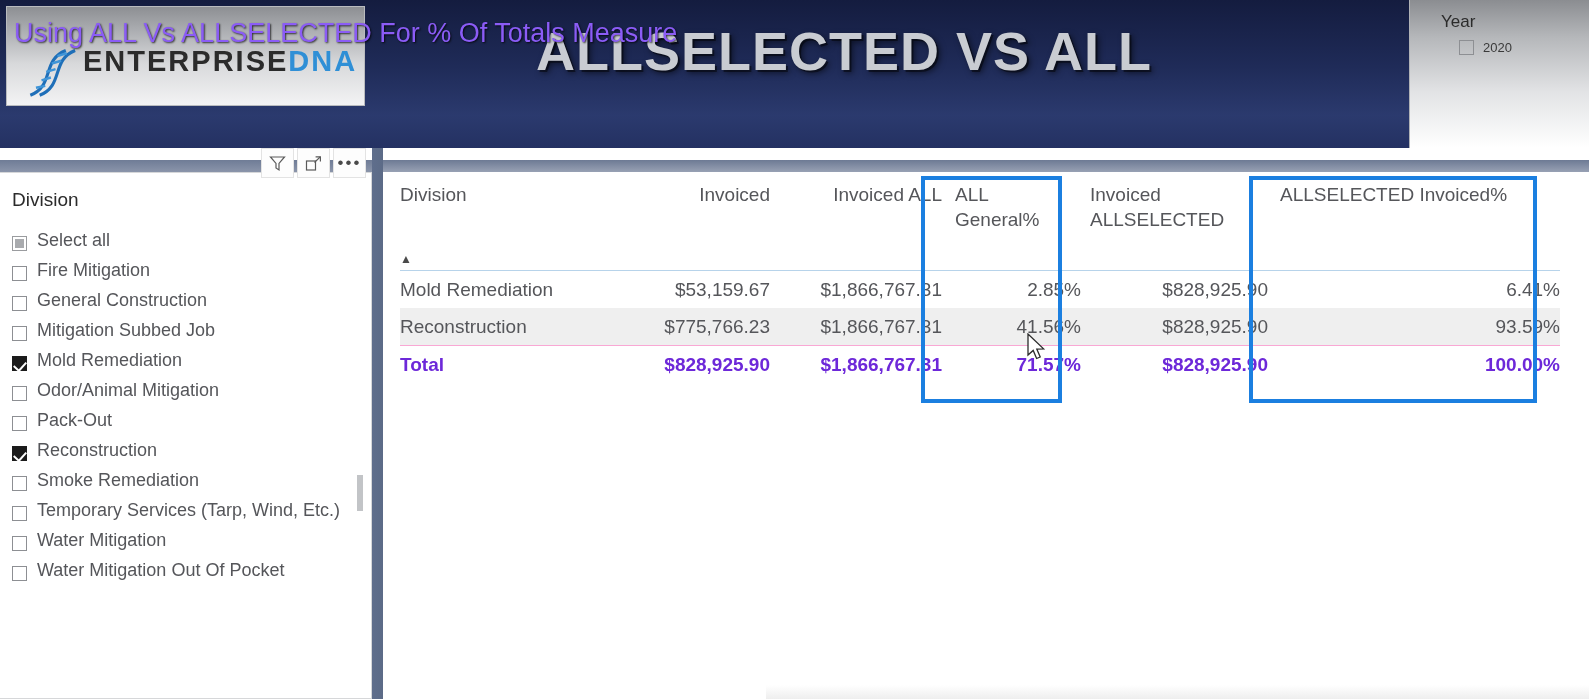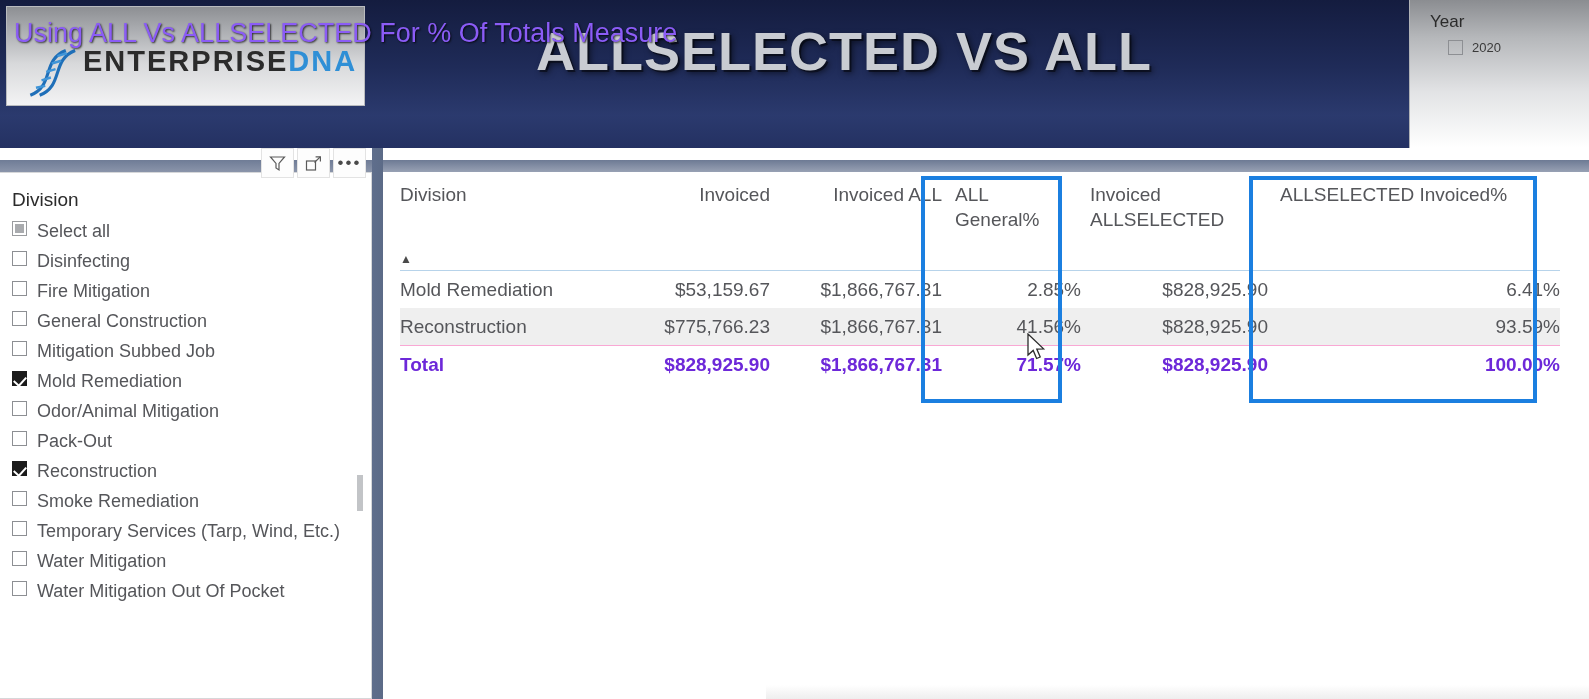--- a/index.html
+++ b/index.html
@@ -49,21 +49,21 @@
     text-shadow: 1px 1px 2px rgba(0,0,0,0.75);
     white-space: nowrap; z-index: 5;
     font-family: "Liberation Sans", sans-serif;
   }
 
   
   .year-slicer {
     position: absolute; left: 1409px; top: 0px; width: 180px; height: 148px;
     background: linear-gradient(180deg, #8b8d91 0%, #b5b7ba 25%, #e2e3e5 62%, #ffffff 100%);
     border-left: 1px solid #b0b2b6;
-    padding: 12px 20px;
+    padding: 12px 31px;
   }
   .year-slicer .s-title {
     font-size: 17px; color: #2b2b2b; margin-bottom: 8px;
   }
   .year-row { display: flex; align-items: center; gap: 9px; padding-left: 18px; }
   .cbox {
     width: 15px; height: 15px; border: 1px solid #8d8f93; background: transparent;
     display: inline-block; flex: 0 0 auto; position: relative;
   }
   .year-row .lbl { font-size: 13px; color: #3a3a3a; }
@@ -83,21 +83,21 @@
   .div-slicer {
     position: absolute; left: 0px; top: 172px; width: 372px; height: 527px;
     background: #ffffff; border: 1px solid #d6d7d9; border-left: none;
   }
   .div-head {
     position: absolute; left: 12px; top: 16px;
     font-size: 19px; color: #2b2b2b;
   }
   .div-list { position: absolute; left: 12px; top: 48px; width: 340px; }
   .div-item {
-    display: flex; align-items: flex-start; gap: 10px; height: 30px;
+    display: flex; align-items: flex-end; gap: 10px; height: 30px;
   }
   .div-item .lbl { font-size: 18px; color: #55565a; white-space: nowrap; }
   .cbox.checked {
     background: #1b1b1b; border-color: #1b1b1b;
   }
   .cbox.checked::after {
     content: ""; position: absolute; left: 3px; top: 2px;
     width: 6px; height: 10px; border: solid #ffffff;
     border-width: 0 2px 2px 0; transform: rotate(42deg);
   }
@@ -235,24 +235,20 @@
       <span class="tb-dots">•••</span>
     </div>
   </div>
 
   <div class="div-slicer">
     <div class="div-head">Division</div>
     <div class="div-list" id="division-list">
         <div class="div-item">
           <span class="cbox partial"></span>
           <span class="lbl">Select all</span>
-        </div>
-        <div class="div-item">
-          <span class="cbox"></span>
-          <span class="lbl">Disinfecting</span>
         </div>
         <div class="div-item">
           <span class="cbox"></span>
           <span class="lbl">Fire Mitigation</span>
         </div>
         <div class="div-item">
           <span class="cbox"></span>
           <span class="lbl">General Construction</span>
         </div>
         <div class="div-item">

